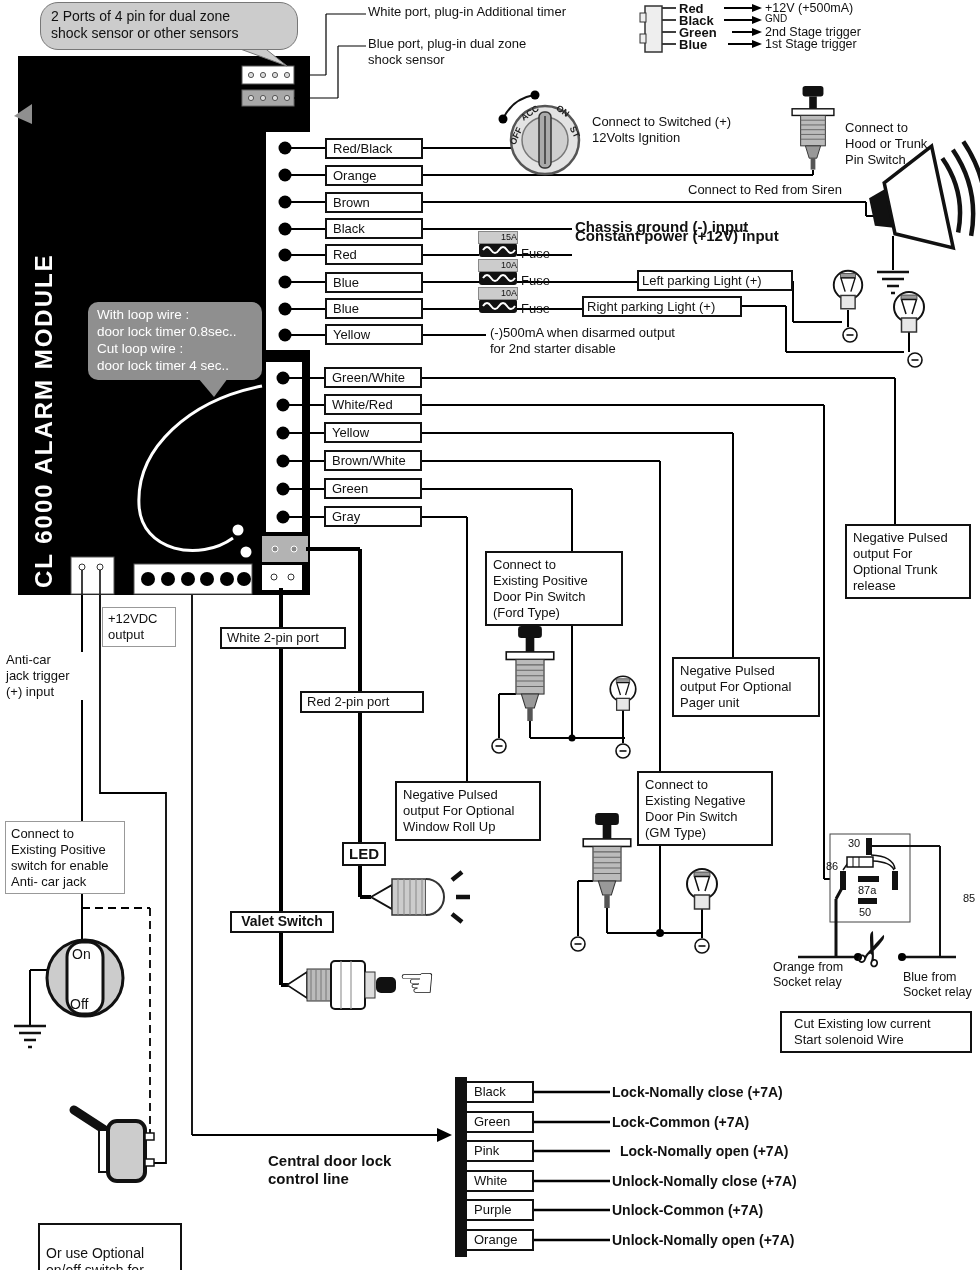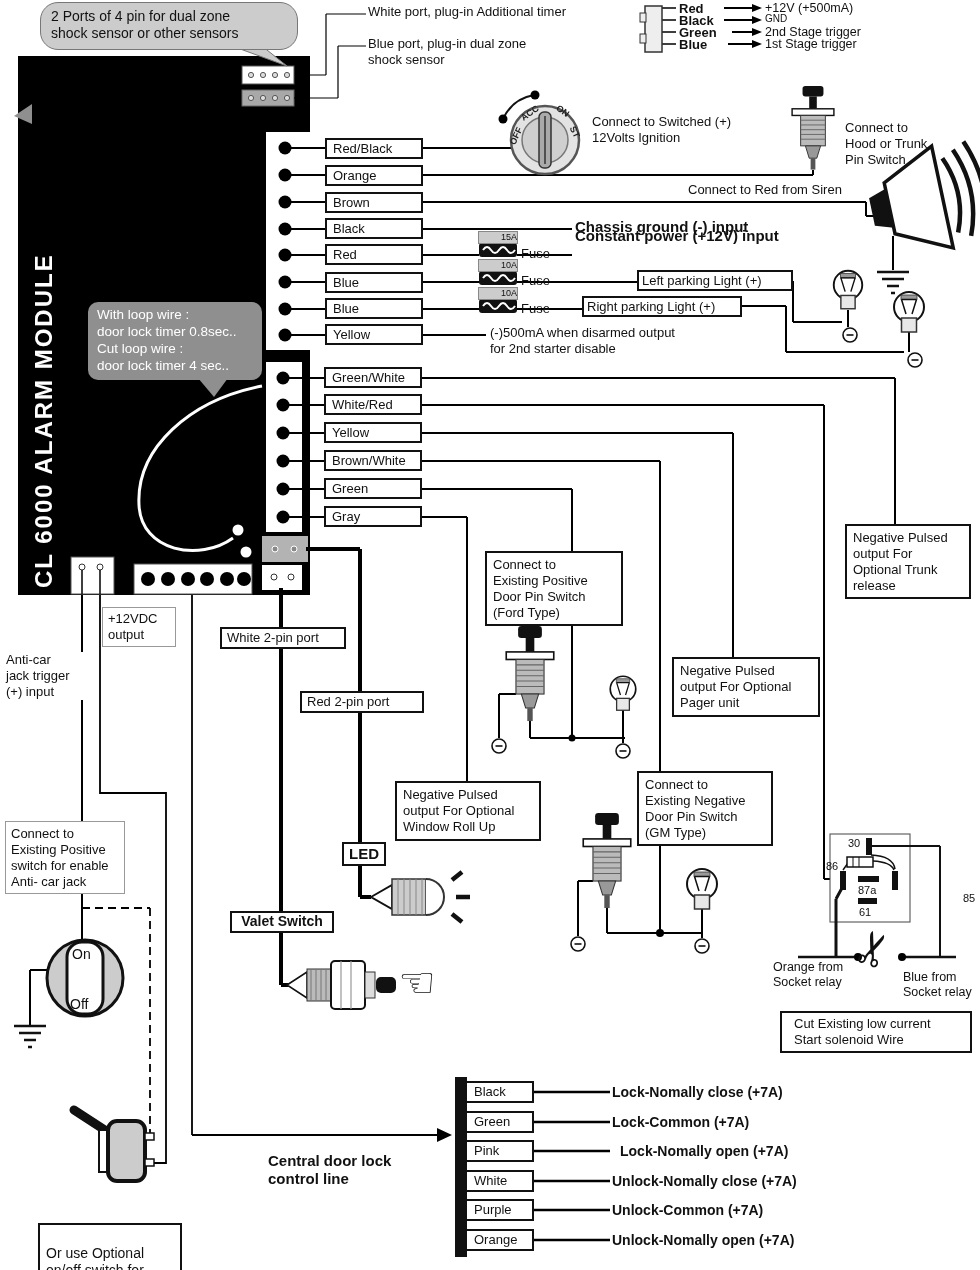--- a/index.html
+++ b/index.html
@@ -374,21 +374,21 @@
   <div class="lbl" style="left:70px;top:996px;font-size:14px;">Off</div>
   <div class="lbl boxed" style="left:38px;top:1191px;width:128px;padding:20px 6px;font-size:14px;margin-top:32px;">Or use Optional
 on/off switch for
 enable anti-car
 jack</div>
 
   <div class="pin" style="left:848px;top:837px;">30</div>
   <div class="pin" style="left:826px;top:860px;">86</div>
   <div class="pin" style="left:858px;top:884px;">87a</div>
   <div class="pin" style="left:916px;top:892px;margin-left:47px;">85</div>
-  <div class="pin" style="left:859px;top:906px;">61</div>
+  <div class="pin" style="left:859px;top:906px;">50</div>
 
   <div class="lbl" style="left:773px;top:960px;font-size:12.5px;">Orange from
 Socket relay</div>
   <div class="lbl" style="left:903px;top:970px;font-size:12.5px;">Blue from
 Socket relay</div>
   <div class="lbl boxed" style="left:780px;top:1011px;width:164px;padding:3px 12px;">Cut Existing low current
 Start solenoid Wire</div>
 
   <div class="lbl b" style="left:268px;top:1152px;font-size:15px;">Central door lock
 control line</div>

